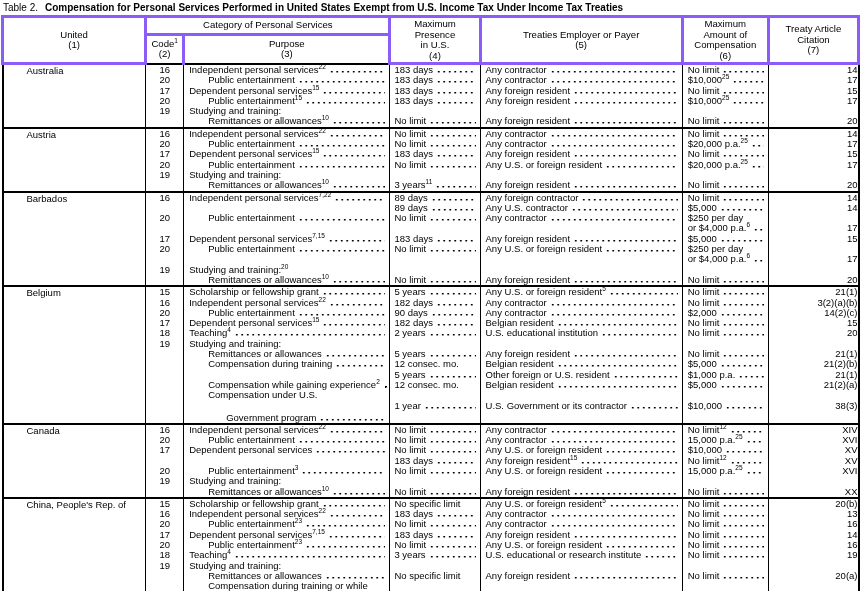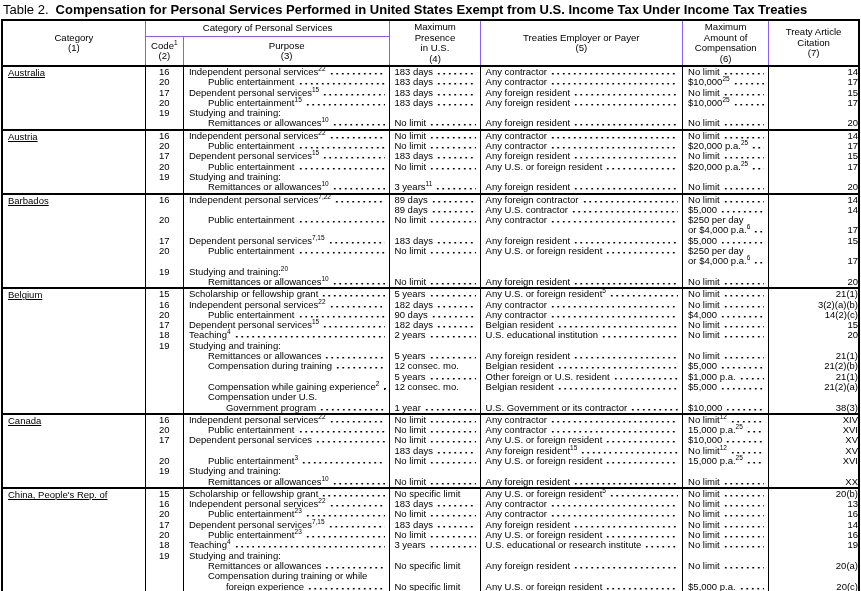--- a/index.html
+++ b/index.html
@@ -1,42 +1,42 @@
 <!DOCTYPE html>
 <html><head>
 <meta charset="utf-8">
 <style>
   html,body{margin:0;padding:0;background:#fff;color:#000;
     font-family:"Liberation Sans","DejaVu Sans",sans-serif;}
   body{width:861px;height:591px;overflow:hidden;}
-  .title{padding:2px 0 2px 3px;font-size:13px;white-space:nowrap;}
+  .title{padding:2px 0 2px 3px;font-size:10px;white-space:nowrap;}
   .title .prefix{font-weight:normal;margin-right:7px;}
   .title .bold{font-weight:bold;}
   table{border-collapse:collapse;table-layout:fixed;width:859px;margin-left:1px;
     border:2px solid #000;}
   col.c1{width:143px}col.c2{width:38px}col.c3{width:206px}col.c4{width:90px}
   col.c5{width:202px}col.c6{width:86px}col.c7{width:90px}
-  thead th{border:1px solid #8b5cf6;font-weight:normal;font-size:9.6px;line-height:10.5px;
+  thead th{border:3px solid #8b5cf6;font-weight:normal;font-size:9.6px;line-height:10.5px;
     text-align:center;vertical-align:middle;padding:1px 1px;}
   thead tr:last-child th{border-bottom:2px solid #000;}
   thead .num{display:block;}
   tbody td{border-left:1px solid #000;font-size:9.5px;line-height:10.3px;
     vertical-align:top;padding:0;}
   tbody tr.sec td{border-top:2px solid #000;}
-  td.country{padding-left:5px;padding-top:1px;white-space:nowrap;text-decoration:underline;}
+  td.country{padding-left:23px;padding-top:1px;white-space:nowrap;}
   td.c-code{text-align:center;}
   td.c-treaty{padding-left:8px;white-space:nowrap;text-align:right;}
   .cf{display:flex;align-items:stretch;}
   .txt{white-space:nowrap;}
   .ldr{flex:1 1 auto;min-width:5px;margin:0 4px 0 3px;
     background-image:radial-gradient(circle at 50% 66%, #000 0.9px, rgba(0,0,0,0) 1.15px);
     background-size:5.5px 10.3px;background-repeat:repeat-x;}
   td.c-purpose .cf{padding-left:5px;}
   td.c-purpose.ind1 .cf{padding-left:24px;}
-  td.c-purpose.ind2 .cf{padding-left:42px;}
+  td.c-purpose.ind2 .cf{padding-left:42px;margin-top:12px;}
   td.c-presence .cf{padding-left:4px;}
   td.c-employer .cf{padding-left:5px;}
   td.c-amount .cf{padding-left:5px;}
   sup{font-size:6.5px;line-height:0;}
 </style>
 </head>
 <body>
 
 <div class="title">
   <span class="prefix">Table 2.</span><span class="bold">Compensation for Personal Services Performed in United States Exempt from U.S. Income Tax Under Income Tax Treaties</span>
@@ -48,21 +48,21 @@
       <col class="c2">
       <col class="c3">
       <col class="c4">
     <col class="c5">
       <col class="c6">
       <col class="c7">
   </colgroup>
   <thead>
     <tr>
       <th rowspan="2">
-        <span>Category</span>
+        <span>United</span>
         <span class="num">(1)</span>
       </th>
       <th colspan="2">
         <span>Category of Personal Services</span>
       </th>
       <th rowspan="2">
         <span>Maximum<br>Presence<br>in U.S.</span>
         <span class="num">(4)</span>
       </th>
       <th rowspan="2">
@@ -732,21 +732,21 @@
           </div>
         </td>
         <td class="c-employer">
           <div class="cf">
             <span class="txt">Any contractor</span>
             <span class="ldr"></span>
           </div>
         </td>
         <td class="c-amount">
           <div class="cf">
-            <span class="txt">$4,000</span>
+            <span class="txt">$2,000</span>
             <span class="ldr"></span>
           </div>
         </td>
         <td class="c-treaty">14(2)(c)</td>
       </tr>
       <tr>
         <td class="c-code">17</td>
         <td class="c-purpose">
           <div class="cf">
             <span class="txt">Dependent personal services<sup>15</sup></span>

